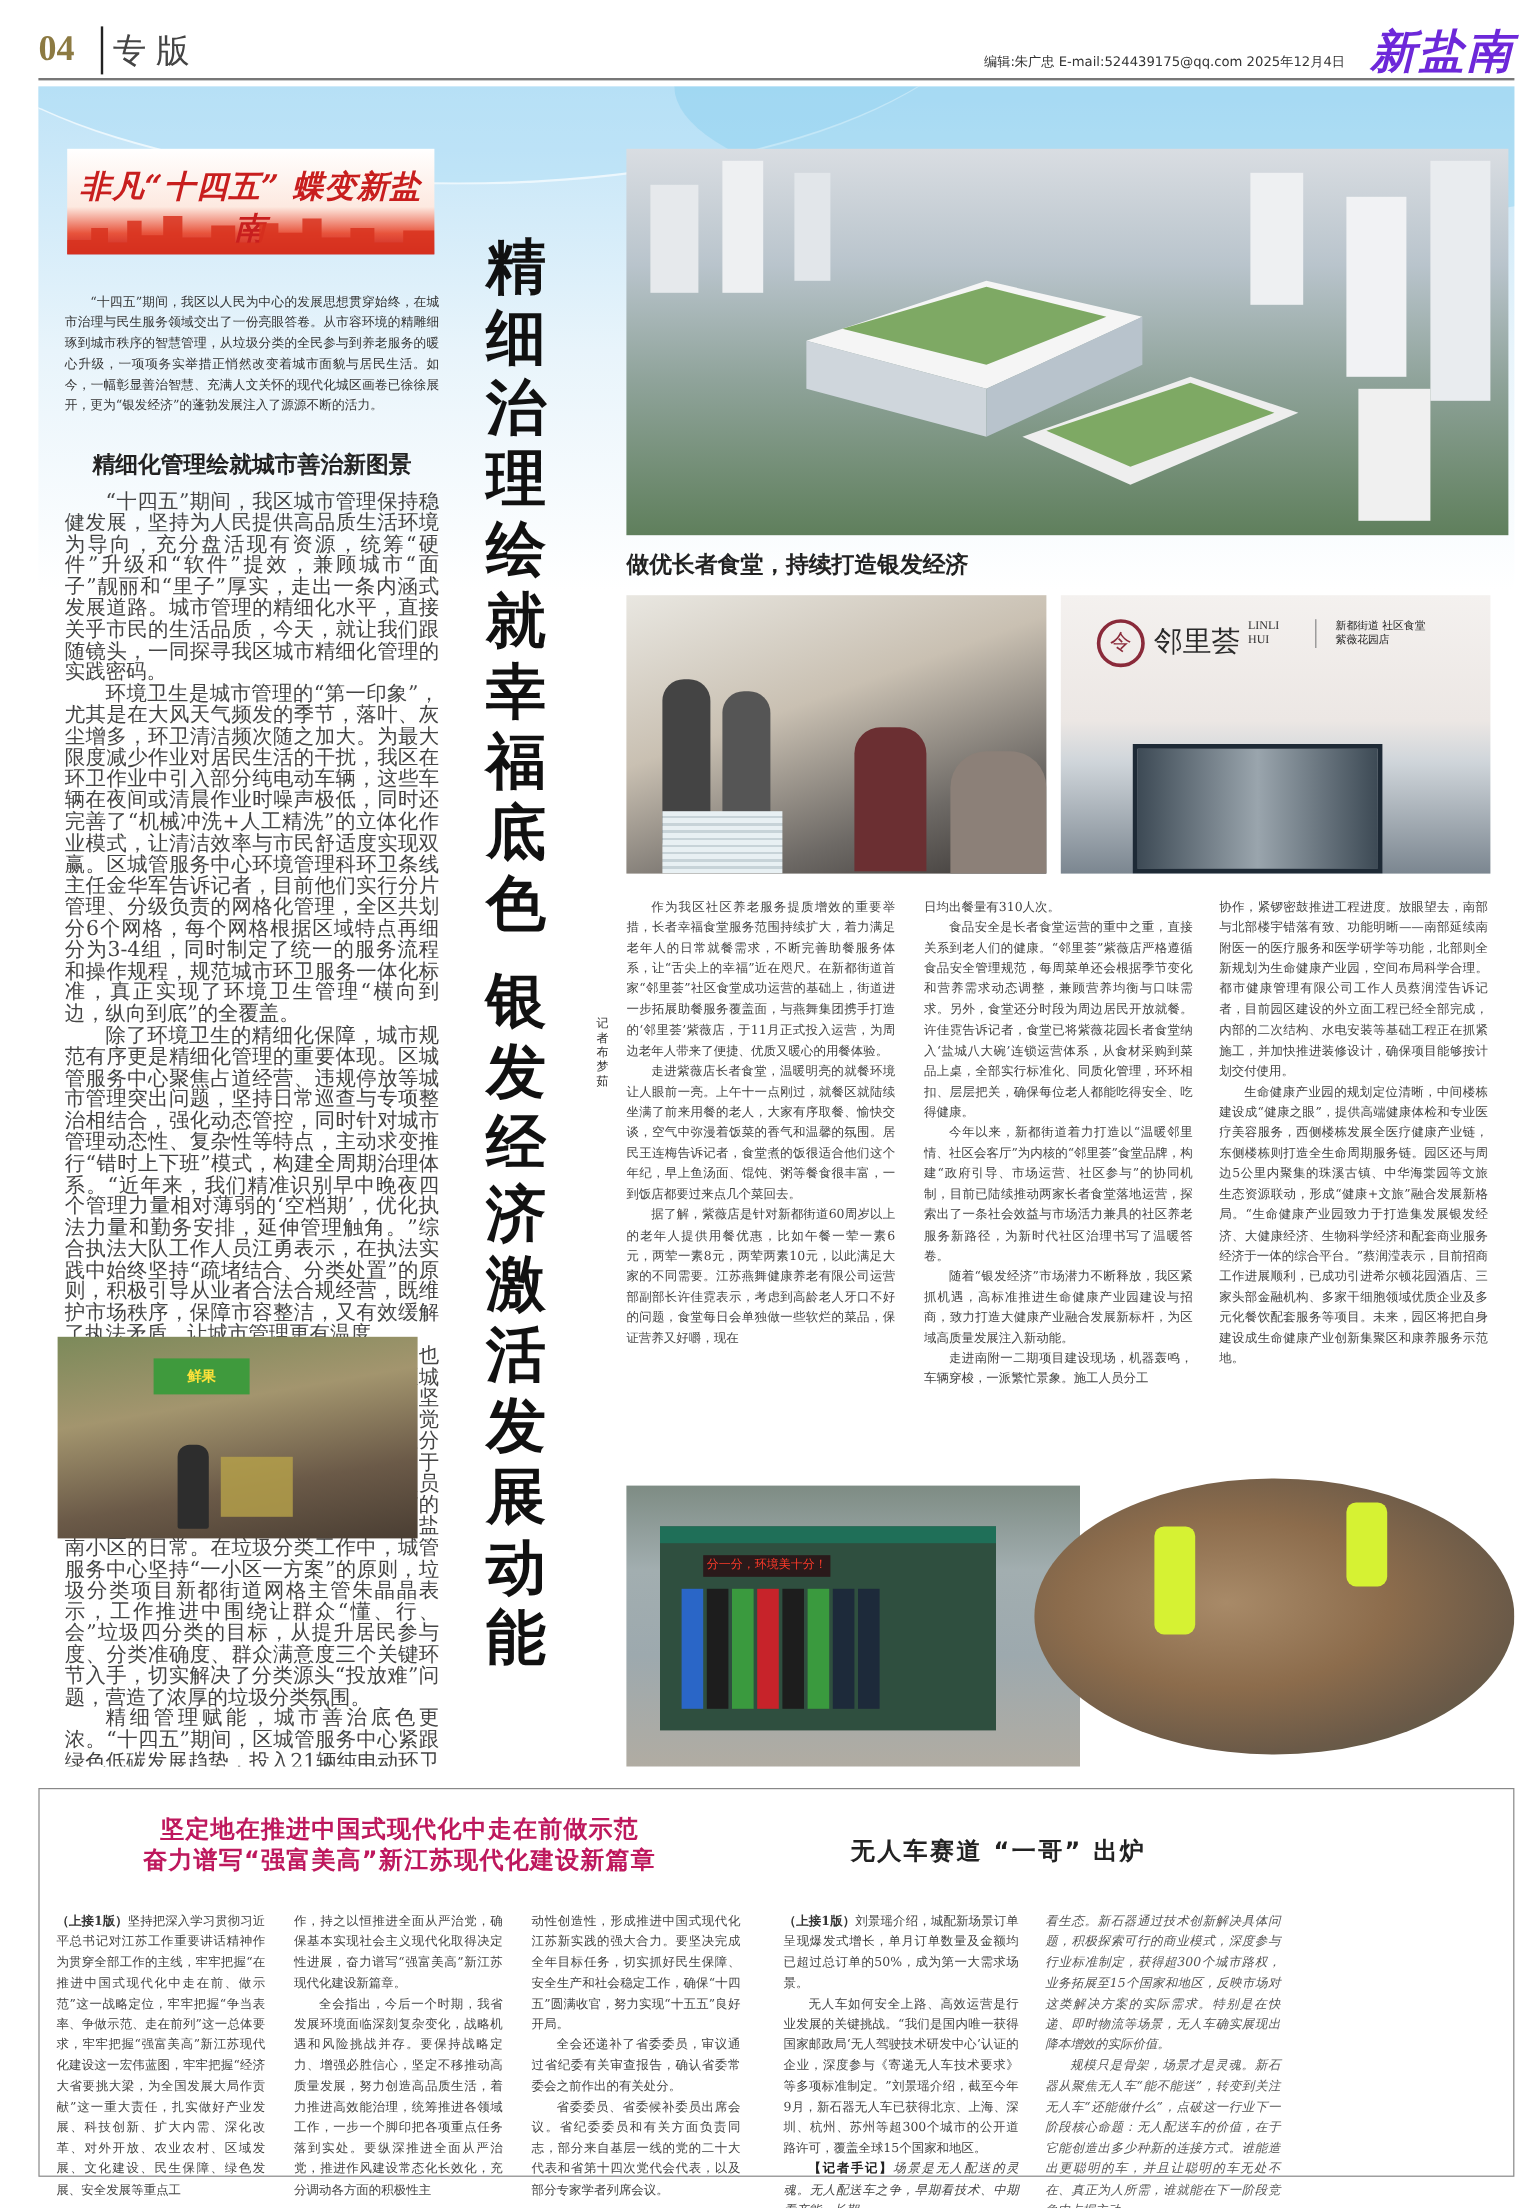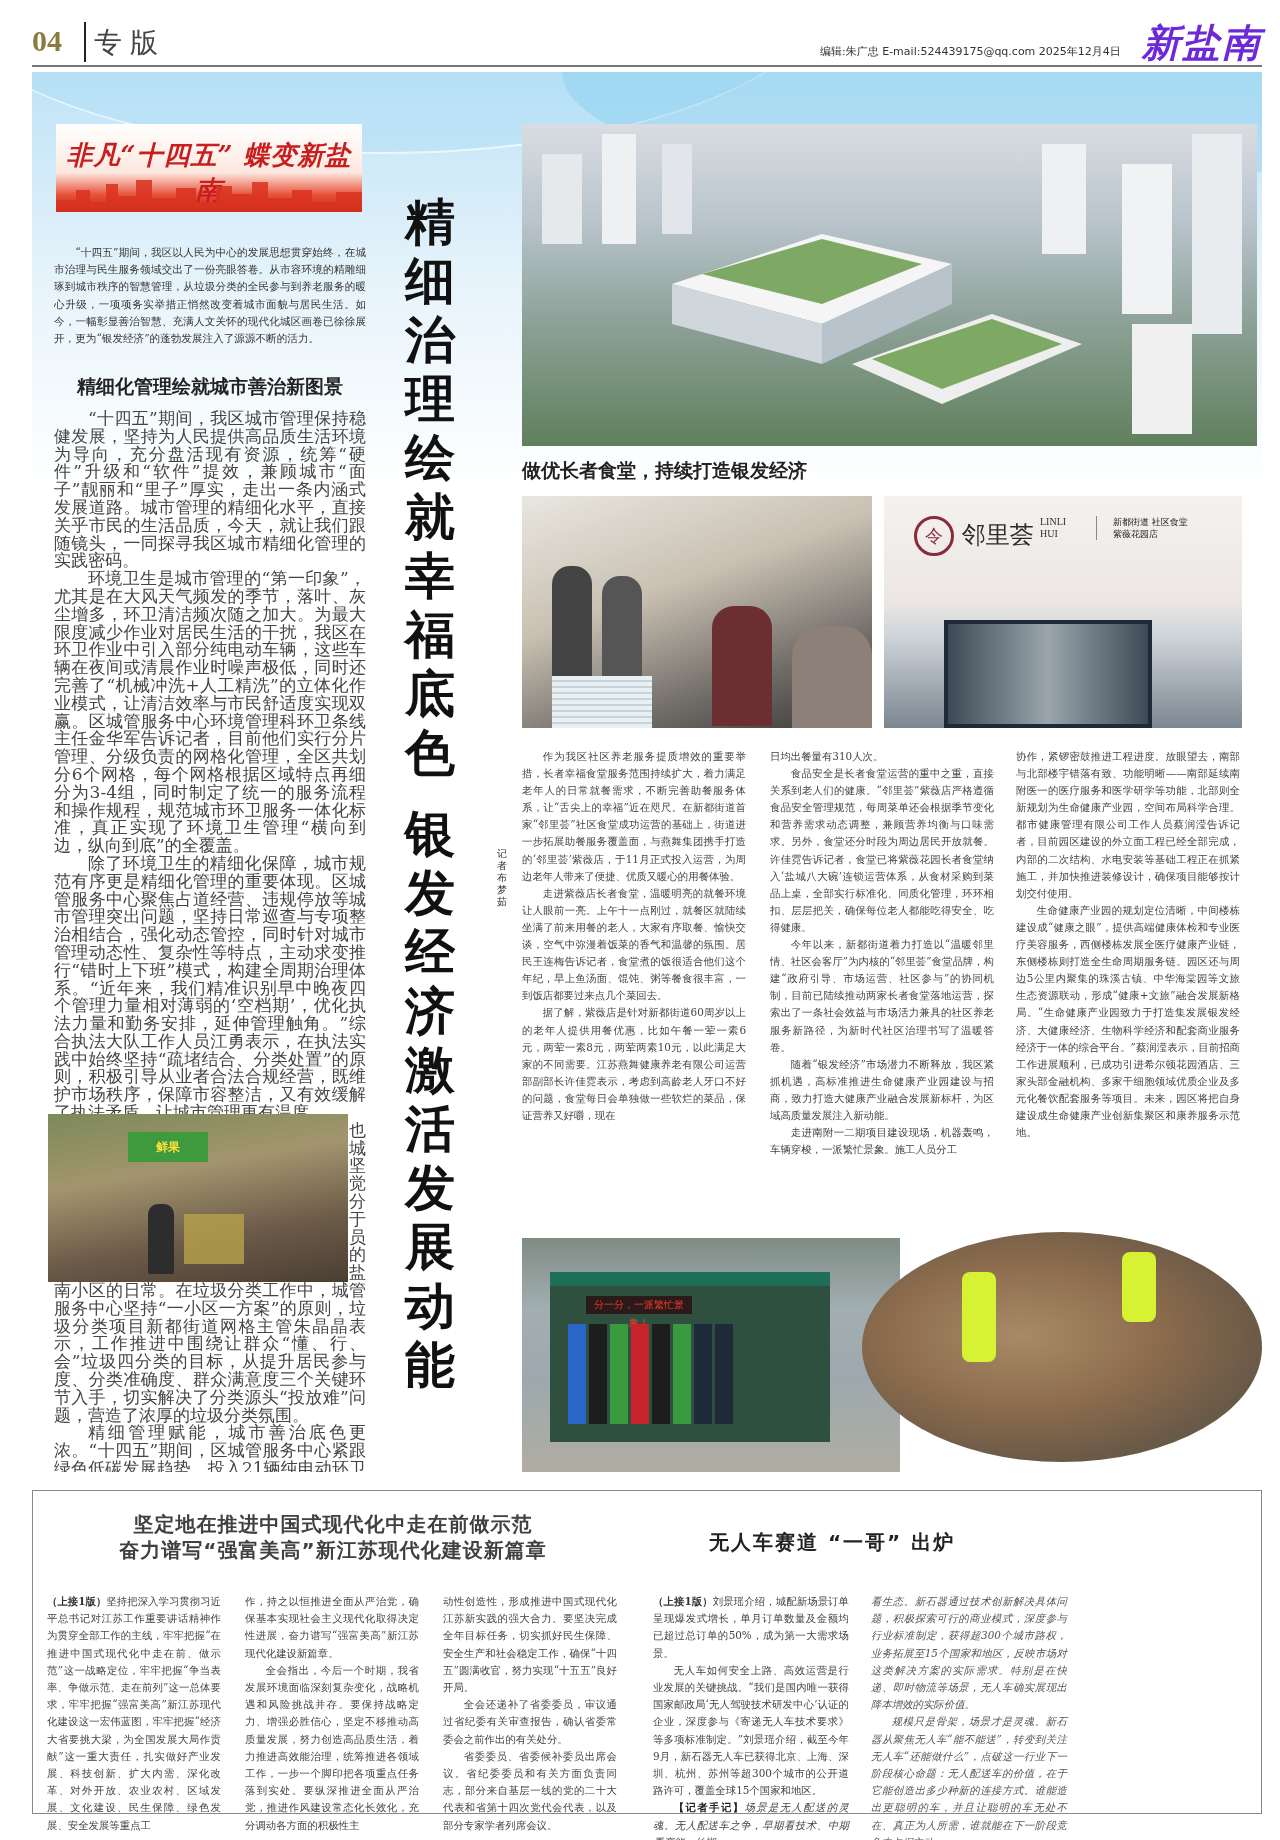--- a/index.html
+++ b/index.html
@@ -42,21 +42,21 @@
 .sweep{left:16px;top:1042px;width:300px;height:168px;background:linear-gradient(170deg,#7c8a5a 0%,#a3956e 35%,#6b5a48 70%,#4a3e33 100%)}
 .sweep .shop{position:absolute;left:80px;top:18px;width:80px;height:30px;background:#3f9a3d;color:#ffe23a;font-size:12px;text-align:center;line-height:30px;font-weight:bold}
 .trash{left:490px;top:1166px;width:378px;height:236px;background:linear-gradient(180deg,#7e8c84 0%,#a2aeb0 30%,#9da9ae 60%,#b1aca2 100%)}
 .kiosk{position:absolute;left:28px;top:34px;width:280px;height:170px;background:#2f4f3f;border-top:14px solid #1f6f58}
 .kiosk .led{position:absolute;left:36px;top:10px;width:106px;height:18px;background:#2a1a1a;color:#ff3a2a;font-size:10px;line-height:18px;text-align:center}
 .bins{position:absolute;left:18px;top:38px;display:flex;gap:3px}
 .bins div{width:18px;height:100px}
 .round{left:830px;top:1160px;width:400px;height:230px;border-radius:50%;background:radial-gradient(ellipse at 40% 45%,#a88a68 0%,#8c6c4c 40%,#6b5a48 70%,#4c5a44 100%)}
 .worker{position:absolute;width:34px;height:90px;background:#d6f233;border-radius:8px}
 .bottom{position:absolute;left:32px;top:1490px;width:1230px;height:324px;border:1px solid #888;background:#fff}
-.bt-left-title{position:absolute;left:0;top:20px;width:600px;text-align:center;font-size:20px;font-weight:bold;line-height:26px;color:#404040;font-family:"DejaVu Sans",sans-serif;letter-spacing:1px}
+.bt-left-title{position:absolute;left:0;top:20px;width:600px;text-align:center;font-size:20px;font-weight:bold;line-height:26px;color:#be185d;font-family:"DejaVu Sans",sans-serif;letter-spacing:1px}
 .bt-right-title{position:absolute;left:676px;top:38px;width:560px;text-align:left;font-size:20px;font-weight:bold;color:#222;font-family:"DejaVu Sans",sans-serif;letter-spacing:2px}
 .bcol{position:absolute;top:102px;font-size:10.4px;line-height:17.2px;color:#444;text-align:justify}
 .bcol p{text-indent:2em}
 .bcol p.noind{text-indent:0}
 .bc1{left:14px;width:174px}
 .bc2{left:212px;width:174px}
 .bc3{left:410px;width:174px}
 .bc4{left:620px;width:196px}
 .bc5{left:838px;width:196px;font-style:italic;color:#555}
 .lead{font-weight:bold;color:#222;font-style:normal}
@@ -171,21 +171,21 @@
     <p>生命健康产业园的规划定位清晰，中间楼栋建设成“健康之眼”，提供高端健康体检和专业医疗美容服务，西侧楼栋发展全医疗健康产业链，东侧楼栋则打造全生命周期服务链。园区还与周边5公里内聚集的珠溪古镇、中华海棠园等文旅生态资源联动，形成“健康+文旅”融合发展新格局。“生命健康产业园致力于打造集发展银发经济、大健康经济、生物科学经济和配套商业服务经济于一体的综合平台。”蔡润滢表示，目前招商工作进展顺利，已成功引进希尔顿花园酒店、三家头部金融机构、多家干细胞领域优质企业及多元化餐饮配套服务等项目。未来，园区将把自身建设成生命健康产业创新集聚区和康养服务示范地。</p>
   </div>
 
   <div class="photo sweep">
     <div class="shop">鲜果</div>
     <div style="position:absolute;left:100px;top:90px;width:26px;height:70px;background:#2d2d2d;border-radius:10px 10px 2px 2px"></div>
     <div style="position:absolute;left:136px;top:100px;width:60px;height:50px;background:#b8a24a;opacity:.8"></div>
   </div>
   <div class="photo trash">
     <div class="kiosk">
-      <div class="led">分一分，一派繁忙景象！</div>
+      <div class="led">分一分，环境美十分！</div>
       <div class="bins">
         <div style="background:#2a66c7"></div>
           <div style="background:#1d1d1d"></div>
           <div style="background:#3a9a3e"></div>
           <div style="background:#c7232a"></div>
           <div style="background:#1d1d1d"></div>
           <div style="background:#3a9a3e"></div>
           <div style="background:#1d2a3a"></div>
           <div style="background:#1d2a3a"></div>
       </div>

